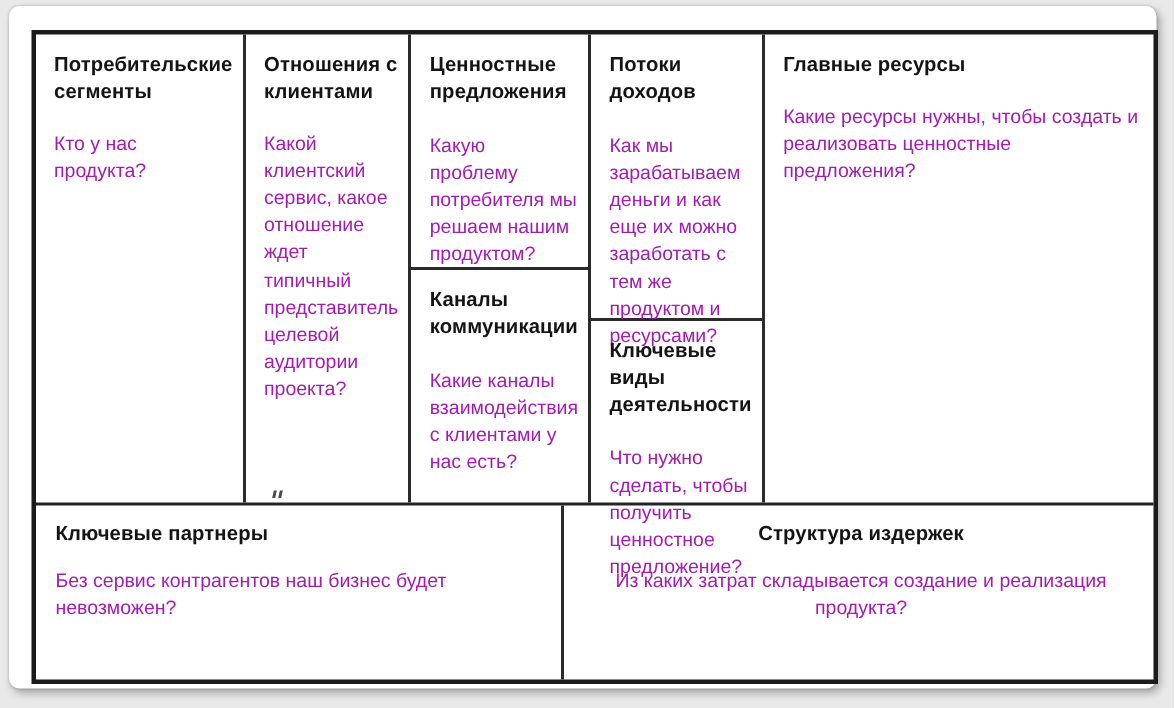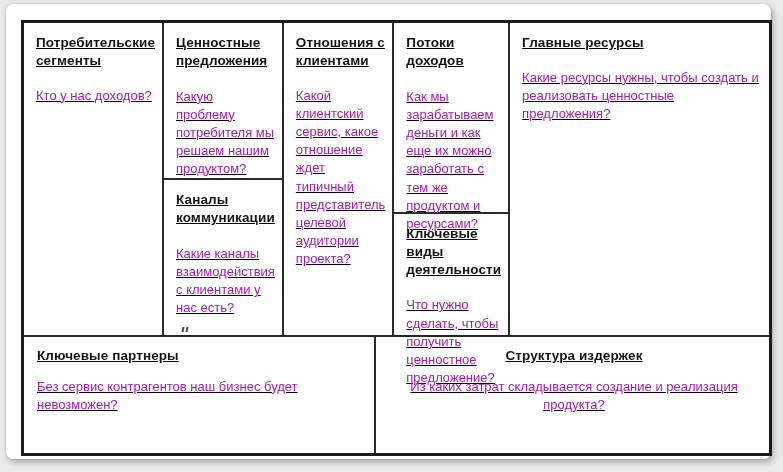--- a/index.html
+++ b/index.html
@@ -53,21 +53,21 @@
   .w2 { width: 147px; }
   .w3 { width: 147px; }
   .w4 { width: 150px; }
   .w5 { flex: 1 1 auto; }
 
   .split { display: flex; flex-direction: column; }
   .upper-a { height: 157px; border-bottom: 2px solid #2b2b2b; }
   .upper-b { height: 191px; border-bottom: 2px solid #2b2b2b; }
   .lower   { flex: 1 1 auto; }
 
-  .cell { padding: 11px 7px 8px 12px; text-decoration: underline; }
+  .cell { padding: 11px 7px 8px 12px; }
 
   .cell h3 {
     font-size: 13.5px;
     font-weight: bold;
     color: #141414;
     line-height: 1.32;
     letter-spacing: 0.1px;
   }
 
   .cell p {
@@ -109,37 +109,37 @@
 <body>
 
 <div class="screenshot">
   <div class="paper">
     <div class="bmc-table">
 
       <div class="top-row">
 
         <div class="col col-divider w1 cell">
           <h3>Потребительские сегменты</h3>
-          <p>Кто у нас доходов?</p>
+          <p>Кто у нас продукта?</p>
+        </div>
+
+        <div class="col col-divider w3 cell">
+          <h3>Отношения с клиентами</h3>
+          <p>Какой клиентский сервис, какое отношение ждет типичный представитель целевой аудитории проекта?</p>
         </div>
 
         <div class="col col-divider w2 split">
           <div class="upper-a cell">
             <h3>Ценностные предложения</h3>
             <p>Какую проблему потребителя мы решаем нашим продуктом?</p>
           </div>
           <div class="lower cell">
             <h3>Каналы коммуникации</h3>
             <p>Какие каналы взаимодействия с клиентами у нас есть?</p>
           </div>
-        </div>
-
-        <div class="col col-divider w3 cell">
-          <h3>Отношения с клиентами</h3>
-          <p>Какой клиентский сервис, какое отношение ждет типичный представитель целевой аудитории проекта?</p>
         </div>
 
         <div class="col col-divider w4 split">
           <div class="upper-b cell">
             <h3>Потоки доходов</h3>
             <p>Как мы зарабатываем деньги и как еще их можно заработать с тем же продуктом и ресурсами?</p>
           </div>
           <div class="lower cell">
             <h3>Ключевые виды деятельности</h3>
             <p>Что нужно сделать, чтобы получить ценностное предложение?</p>

